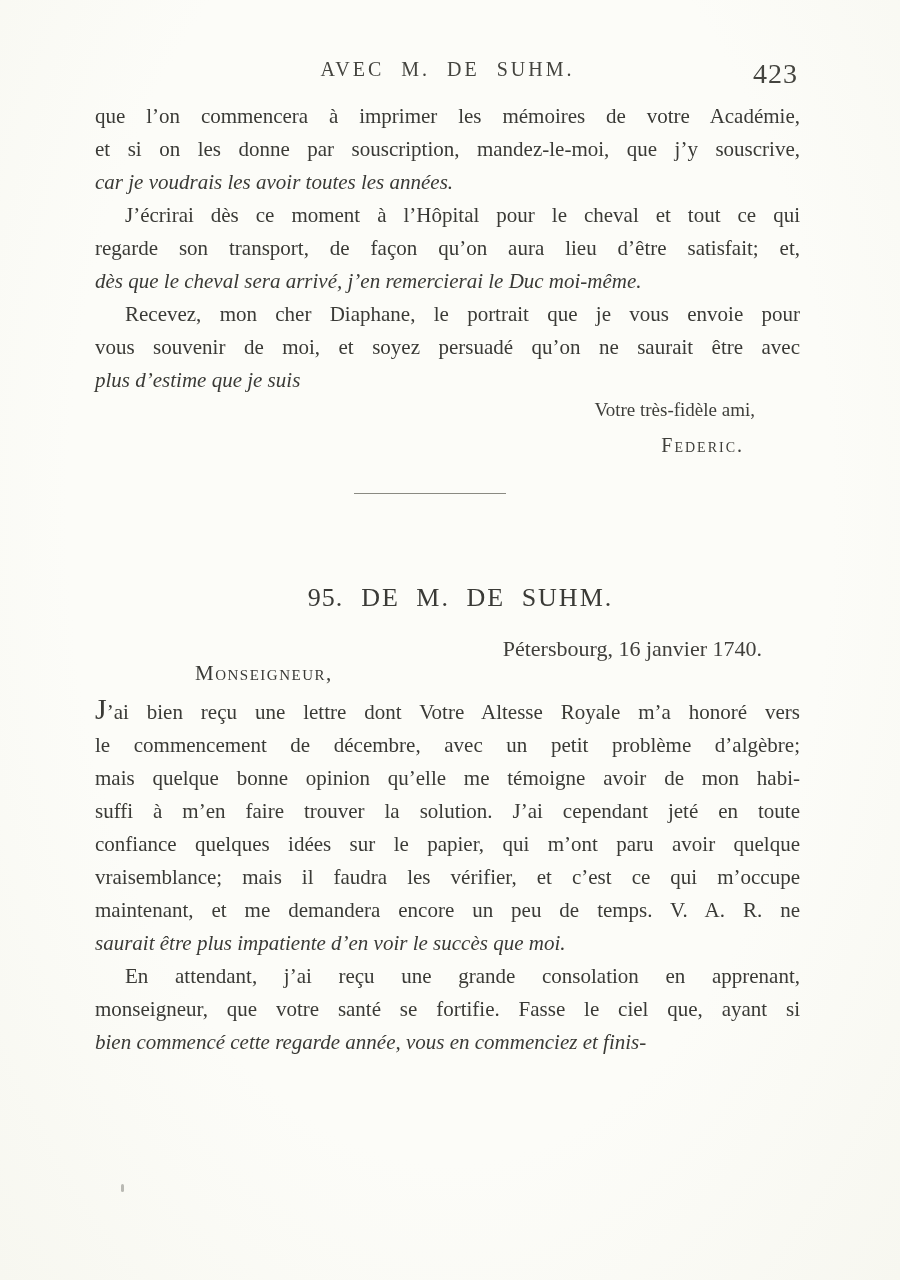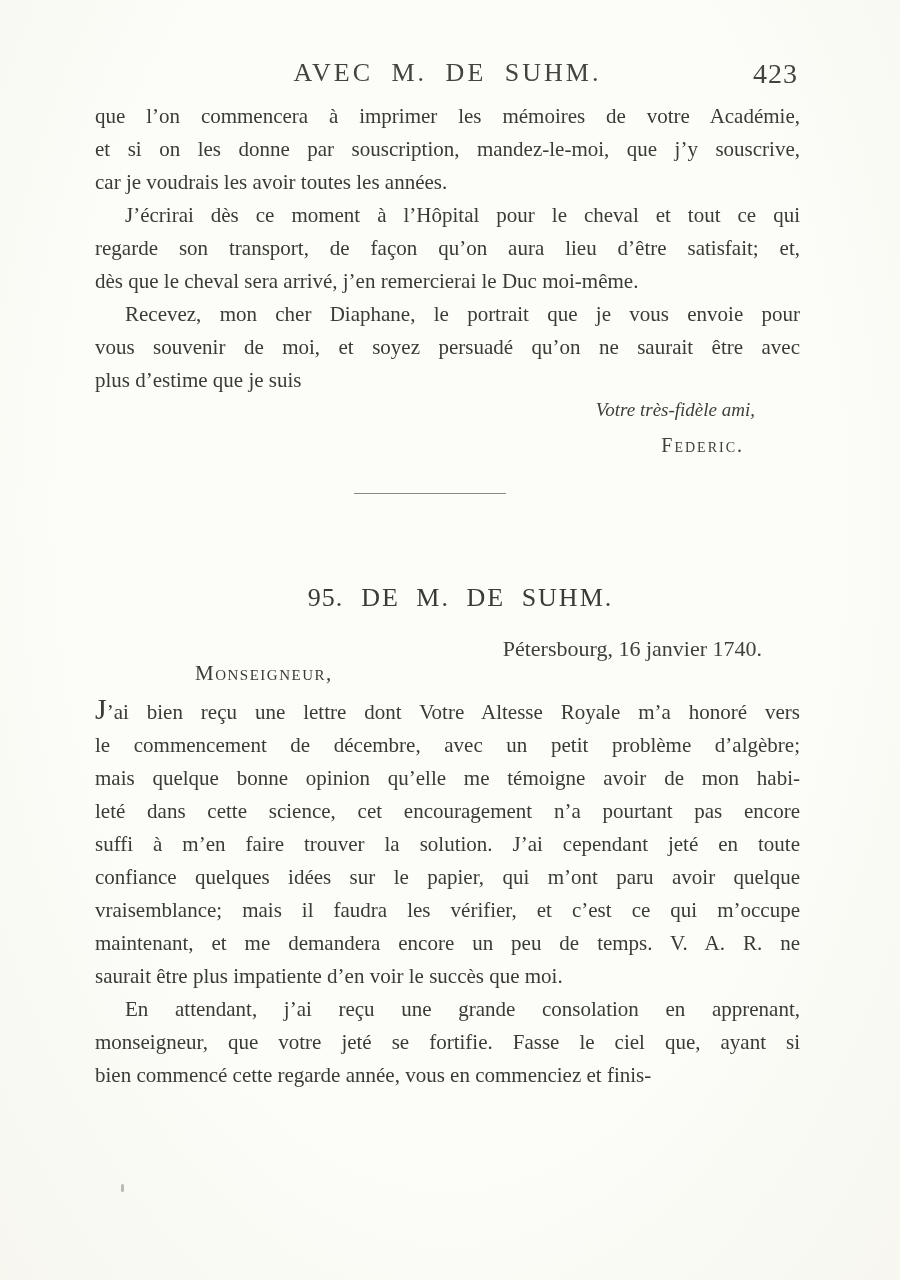--- a/index.html
+++ b/index.html
@@ -23,21 +23,21 @@
     position: absolute;
     left: 95px;
     top: 58px;
     width: 705px;
     height: 30px;
   }
   .running-title {
     position: absolute;
     left: 0; right: 0;
     text-align: center;
-    font-size: 26px;
+    font-size: 20px;
     letter-spacing: 3px;
     word-spacing: 9px;
     color: #44443f;
   }
   .page-number {
     position: absolute;
     right: 2px;
     top: 0;
     font-size: 28px;
     letter-spacing: 1px;
@@ -52,39 +52,39 @@
     line-height: 33px;
   }
   #body-continuation { top: 100px; }
   #body-letter95 { top: 696px; }
   .para { margin: 0; }
   .line {
     text-align: justify;
     text-align-last: justify;
     white-space: normal;
   }
-  .line.last { text-align-last: left; }
+  .line.last { text-align-last: left; font-style: italic; }
   .para.indent .line:first-child { text-indent: 30px; }
   .initial {
     font-size: 30px;
     line-height: 20px;
   }
   
   .valediction {
     position: absolute;
     left: 95px;
     top: 399px;
     width: 705px;
     text-align: right;
     padding-right: 0;
     box-sizing: border-box;
     font-size: 19px;
     color: #3e3e3a;
   }
-  .valediction span { display: inline-block; margin-right: 45px; font-style: italic; }
+  .valediction span { display: inline-block; margin-right: 45px; }
   .signature {
     position: absolute;
     left: 95px;
     top: 434px;
     width: 705px;
     text-align: right;
     box-sizing: border-box;
     font-size: 20px;
     font-variant: small-caps;
     letter-spacing: 2px;
@@ -196,29 +196,28 @@
     <span>Pétersbourg, 16 janvier 1740.</span>
   </div>
 
   <div class="salutation">Monseigneur,</div>
 
   <div class="text-block" id="body-letter95">
       <div class="para">
         <div class="line"><span class="initial">J</span>’ai bien reçu une lettre dont Votre Altesse Royale m’a honoré vers</div>
         <div class="line">le commencement de décembre, avec un petit problème d’algèbre;</div>
         <div class="line">mais quelque bonne opinion qu’elle me témoigne avoir de mon habi-</div>
-        <div class="line">leté dans cette science, cet encouragement n’a pourtant pas encore</div>
         <div class="line">suffi à m’en faire trouver la solution. J’ai cependant jeté en toute</div>
         <div class="line">confiance quelques idées sur le papier, qui m’ont paru avoir quelque</div>
         <div class="line">vraisemblance; mais il faudra les vérifier, et c’est ce qui m’occupe</div>
         <div class="line">maintenant, et me demandera encore un peu de temps. V. A. R. ne</div>
         <div class="line last">saurait être plus impatiente d’en voir le succès que moi.</div>
       </div>
       <div class="para indent">
         <div class="line">En attendant, j’ai reçu une grande consolation en apprenant,</div>
-        <div class="line">monseigneur, que votre jeté se fortifie. Fasse le ciel que, ayant si</div>
+        <div class="line">monseigneur, que votre santé se fortifie. Fasse le ciel que, ayant si</div>
         <div class="line last">bien commencé cette regarde année, vous en commenciez et finis-</div>
       </div>
     </div>
 
   <div class="ink-speck"></div>
 
 </div>
 
 </body></html>

